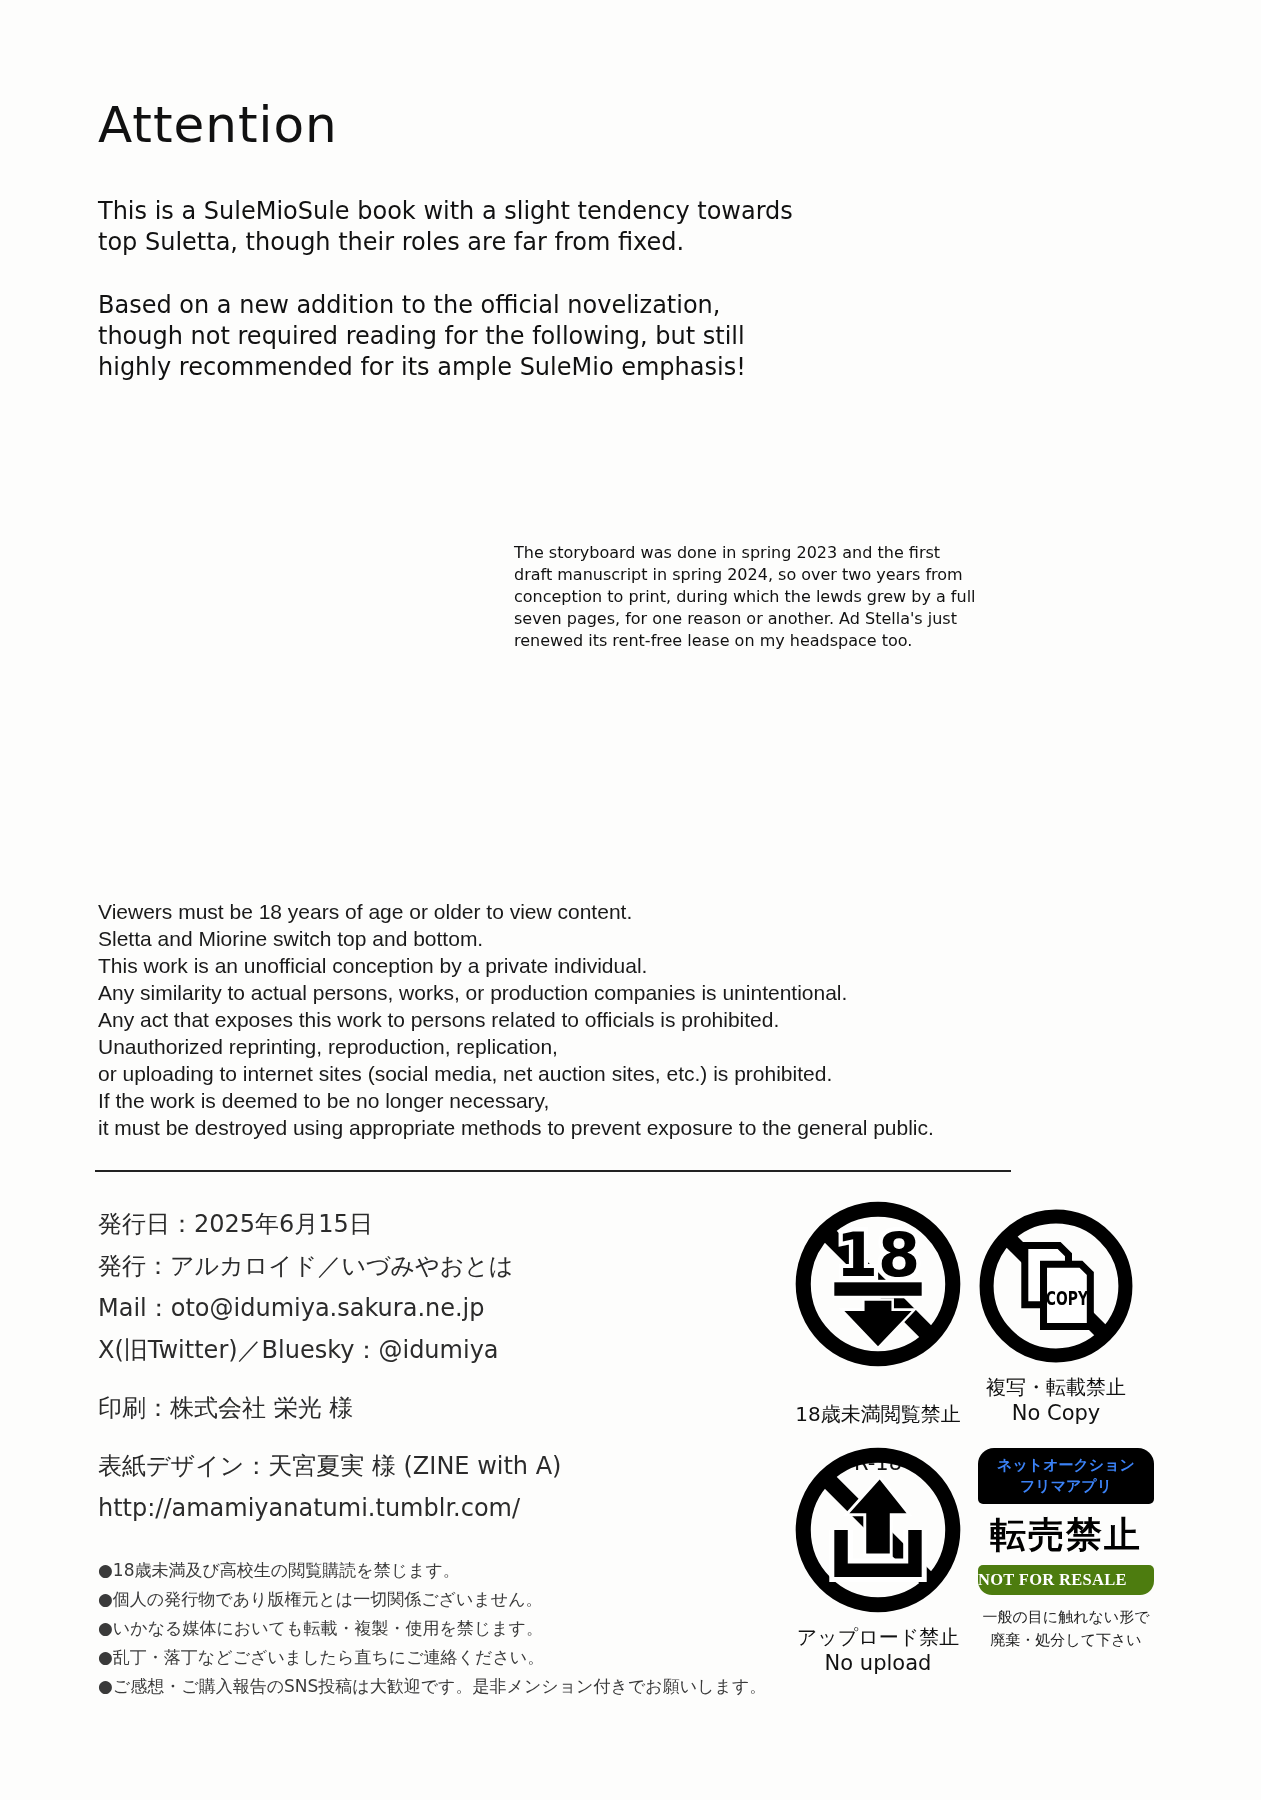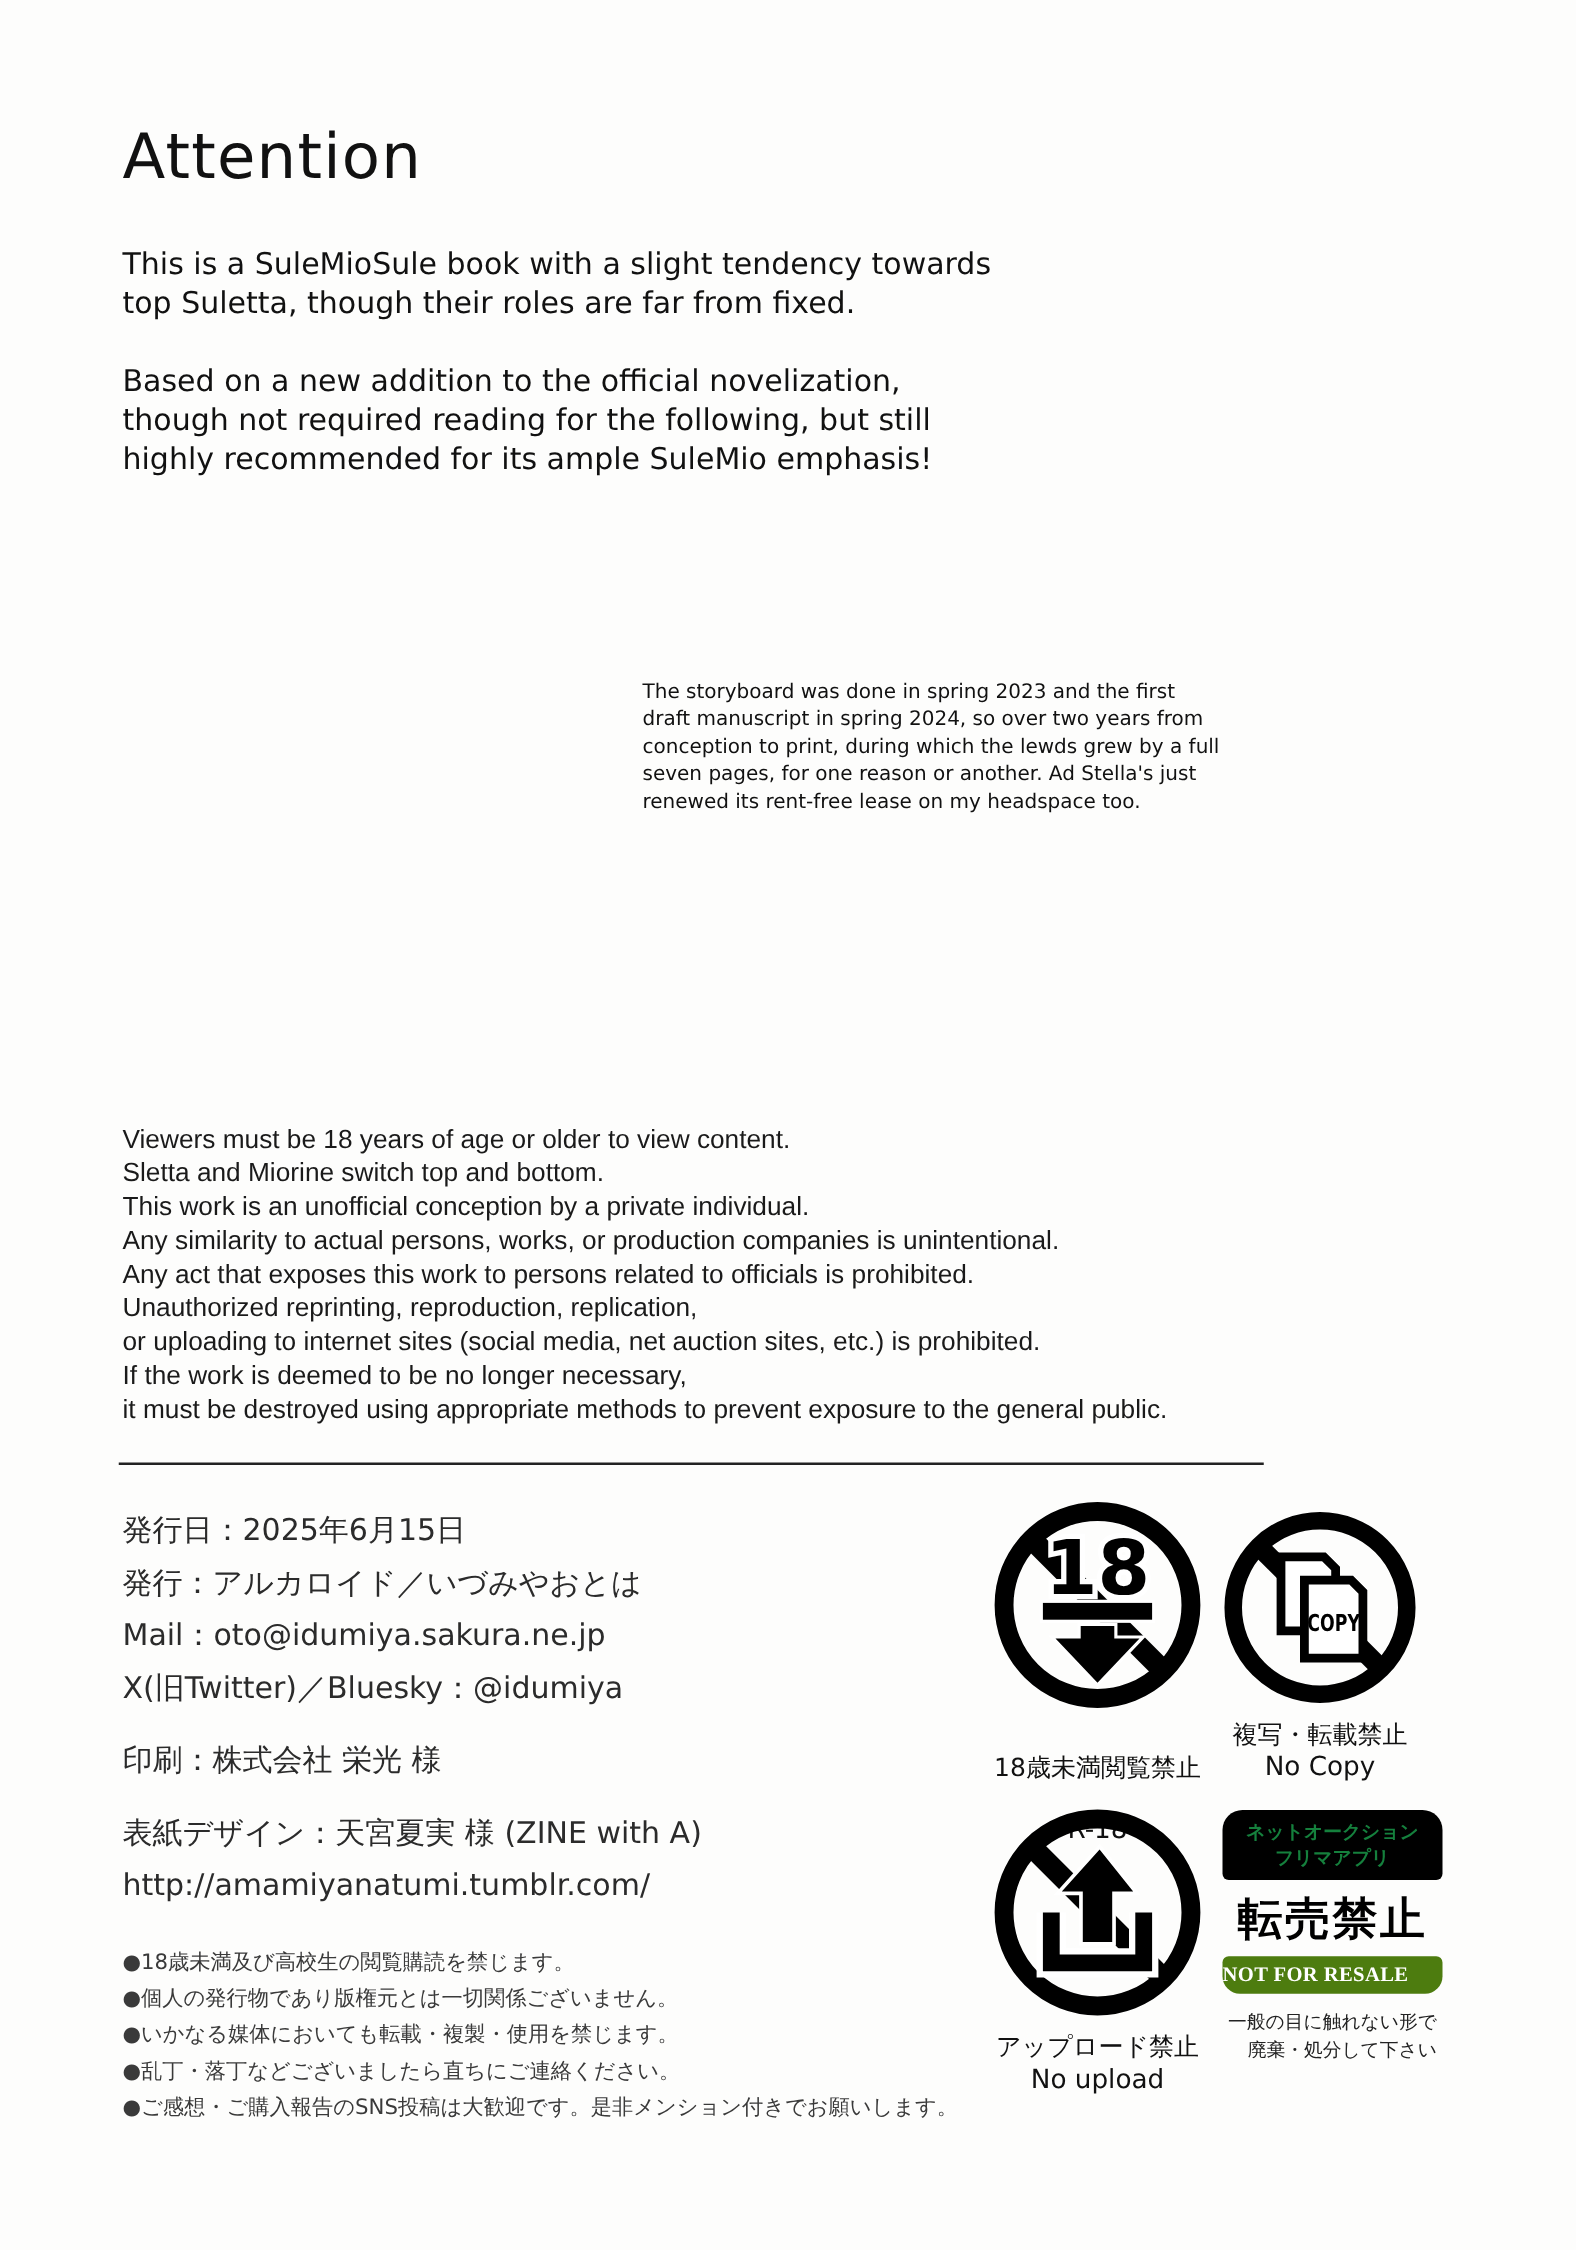--- a/index.html
+++ b/index.html
@@ -57,35 +57,35 @@
     position:absolute;display:flex;flex-direction:column;align-items:center;
   }
   .mark-r18{left:780px;top:1200px;width:196px;gap:23px;}
   .mark-copy{left:962px;top:1208px;width:188px;}
   .mark-upload{left:780px;top:1446px;width:196px;}
   .mark-resale{left:972px;top:1448px;width:188px;}
   .mark-label-jp{margin-top:10px;font-size:20px;font-weight:500;color:#111;white-space:nowrap;}
   .mark-label-en{font-size:21px;color:#111;white-space:nowrap;}
   .resale-badge{width:176px;}
   .rb-top{
-    background:#000;color:#15803d;border-radius:16px 16px 5px 5px;
+    background:#000;color:#3b82f6;border-radius:16px 16px 5px 5px;
     font-size:15px;font-weight:bold;text-align:center;
     line-height:1.4;padding:7px 2px;white-space:pre-line;
   }
   .rb-main{
     font-size:36px;font-weight:bold;text-align:center;
     padding:7px 0 5px 0;letter-spacing:2px;color:#000;white-space:nowrap;
   }
   .rb-bottom{
     background:#4d7c0f;color:#fff;border-radius:5px 5px 14px 14px;
     font-family:"Liberation Serif",serif;font-weight:bold;
     font-size:16.5px;padding:5px 0;letter-spacing:0.3px;white-space:nowrap;
   }
   .rb-note{
-    margin-top:11px;font-size:15px;text-align:right;
+    margin-top:11px;font-size:15px;text-align:center;
     white-space:pre-line;line-height:1.55;color:#222;font-weight:500;
   }
 </style>
 </head>
 <body>
 
 <div class="page">
 
   <h1 class="title">Attention</h1>
 

